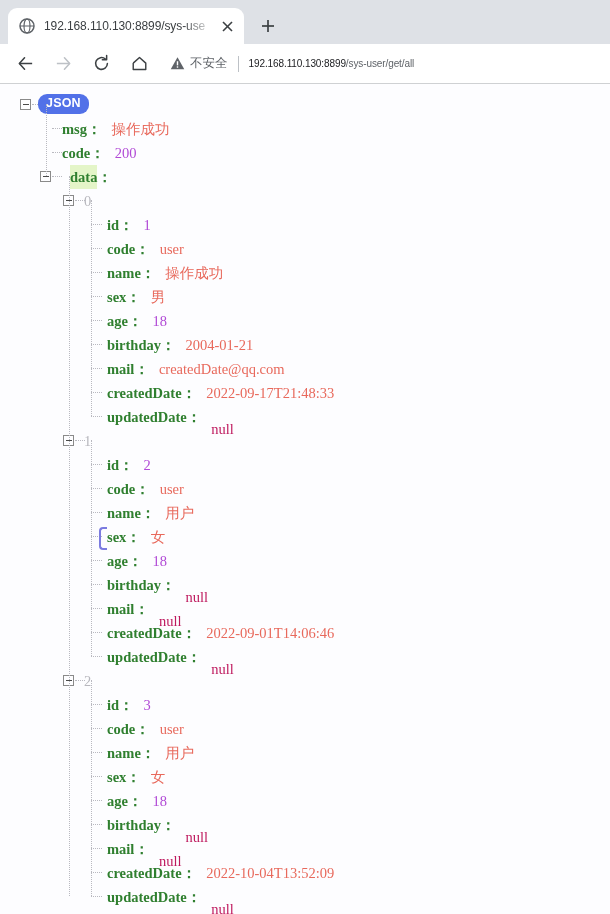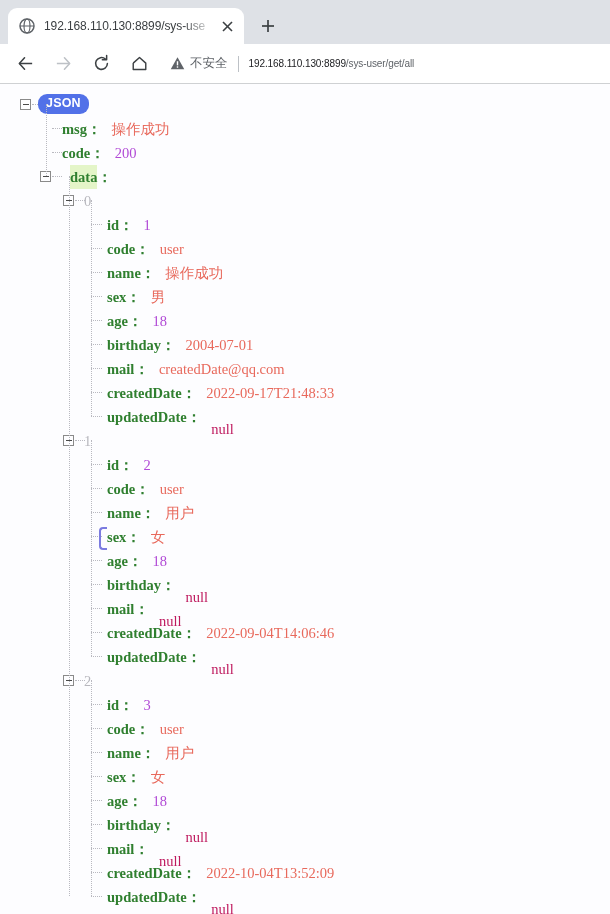--- a/index.html
+++ b/index.html
@@ -407,21 +407,21 @@
             <span class="k">age</span>
             <span class="colon">：</span>
             <span class="v-num">18</span>
           </span>
         </div>
         <div class="node-row" style="top: 240px; position: absolute; left: 0px; right: 0px;">
           <span class="stub" style="left: 91px; width: 11px;"></span>
           <span class="row-content" style="left: 107px;">
             <span class="k">birthday</span>
             <span class="colon">：</span>
-            <span class="v-str">2004-07-01</span>
+            <span class="v-str">2004-01-21</span>
           </span>
         </div>
         <div class="node-row" style="top: 264px; position: absolute; left: 0px; right: 0px;">
           <span class="stub" style="left: 91px; width: 11px;"></span>
           <span class="row-content" style="left: 107px;">
             <span class="k">mail</span>
             <span class="colon">：</span>
             <span class="v-str">createdDate@qq.com</span>
           </span>
         </div>
@@ -502,21 +502,21 @@
             <span class="k">mail</span>
             <span class="colon">：</span>
             <span class="v-null">null</span>
           </span>
         </div>
         <div class="node-row" style="top: 528px; position: absolute; left: 0px; right: 0px;">
           <span class="stub" style="left: 91px; width: 11px;"></span>
           <span class="row-content" style="left: 107px;">
             <span class="k">createdDate</span>
             <span class="colon">：</span>
-            <span class="v-str">2022-09-04T14:06:46</span>
+            <span class="v-str">2022-09-01T14:06:46</span>
           </span>
         </div>
         <div class="node-row" style="top: 552px; position: absolute; left: 0px; right: 0px;">
           <span class="stub" style="left: 91px; width: 11px;"></span>
           <span class="row-content" style="left: 107px;">
             <span class="k">updatedDate</span>
             <span class="colon">：</span>
             <span class="v-null">null</span>
           </span>
         </div>

